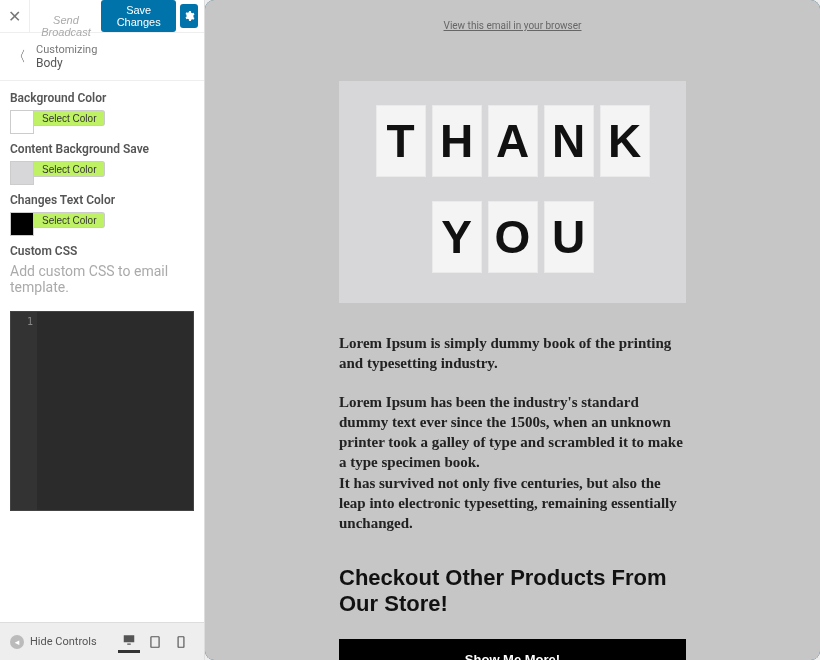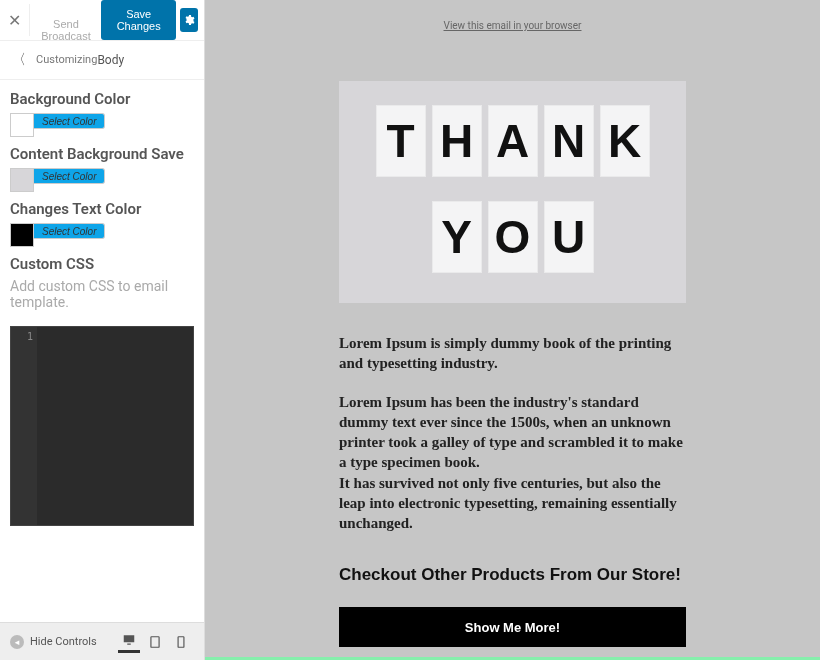--- a/index.html
+++ b/index.html
@@ -4,66 +4,66 @@
 <style>
   * { box-sizing: border-box; margin: 0; padding: 0; }
   html, body { width: 820px; height: 660px; font-family: -apple-system, BlinkMacSystemFont, "Segoe UI", Roboto, Arial, sans-serif; overflow: hidden; }
   body { display: flex; background: #eee; }
 
   
   .sidebar { width: 205px; height: 100%; background: #fff; border-right: 1px solid #ddd; display: flex; flex-direction: column; position: relative; }
 
   .top-actions { display: flex; align-items: center; border-bottom: 1px solid #eee; }
   .close-btn { width: 40px; height: 32px; display: flex; align-items: center; justify-content: center; color: #777; border-right: 1px solid #eee; cursor: pointer; font-size: 16px; }
-  .broadcast-btn { font-size: 11px; color: #aaa; background: transparent; border: none; padding: 14px 6px; height: 32px; cursor: pointer; }
-  .save-btn { height: 40px; font-size: 11px; color: #fff; background: #0073aa; border: none; border-radius: 3px; padding: 0 10px; margin: 0 4px 0 auto; cursor: pointer; }
+  .broadcast-btn { font-size: 11px; color: #aaa; background: transparent; border: none; padding: 14px 6px; height: 32px; cursor: pointer; font-style: italic; }
+  .save-btn { height: 32px; font-size: 11px; color: #fff; background: #0073aa; border: none; border-radius: 3px; padding: 0 10px; margin: 0 4px 0 auto; cursor: pointer; }
   .gear-btn { height: 24px; width: 24px; background: #0073aa; color: #fff; border: none; border-radius: 3px; display: flex; align-items: center; justify-content: center; margin-right: 6px; cursor: pointer; }
   .gear-btn svg { width: 12px; height: 12px; }
 
   .crumb { display: flex; align-items: center; padding: 10px 12px; border-bottom: 1px solid #eee; }
   .back-chevron { width: 24px; font-size: 14px; color: #555; cursor: pointer; }
-  .crumb-text { display: flex; flex-direction: row; }
+  .crumb-text { display: flex; flex-direction: column; }
   .crumb-label { font-size: 11px; color: #777; }
   .crumb-title { font-size: 12px; color: #555; font-weight: 400; }
 
   .panel-body { padding: 10px; flex: 1; overflow: hidden; }
-  .field-label { font-size: 15px; font-weight: 600; color: #555; margin: 8px 0 5px; }
+  .field-label { font-size: 12px; font-weight: 600; color: #555; margin: 8px 0 5px; }
   .field-label.first { margin-top: 0; }
   .hint { font-size: 14px; color: #aaa; margin-bottom: 16px; }
 
   .color-row { display: flex; align-items: stretch; height: 24px; margin-bottom: 6px; }
   .swatch { width: 24px; height: 24px; border: 1px solid #ccc; }
-  .sel-color { height: 16px; font-size: 10px; color: #333; background: #0ea5e9; border: 1px solid #ccc; border-left: none; padding: 0 8px; cursor: pointer; border-radius: 0 3px 3px 0; font-style: italic; }
+  .sel-color { height: 16px; font-size: 10px; color: #333; background: #bef264; border: 1px solid #ccc; border-left: none; padding: 0 8px; cursor: pointer; border-radius: 0 3px 3px 0; }
 
   .editor { width: 100%; height: 200px; background: #2b2b2b; border: 1px solid #444; display: flex; font-family: monospace; }
   .gutter { width: 26px; background: #333; color: #888; font-size: 10px; text-align: right; padding: 4px 4px 0 0; }
   .code-area { flex: 1; }
 
   .footer { height: 38px; border-top: 1px solid #ddd; background: #eee; display: flex; align-items: center; padding: 0 10px; color: #555; font-size: 11px; }
   .footer .spacer { flex: 1; }
   .dev-btn { width: 22px; height: 22px; display: flex; align-items: center; justify-content: center; margin: 0 2px; color: #555; cursor: pointer; }
   .dev-btn.active { border-bottom: 3px solid #333; }
   .dev-btn svg { width: 14px; height: 14px; }
   .collapse-icon { margin-right: 6px; width: 14px; height: 14px; border-radius: 50%; background: #bbb; color: #fff; display: flex; align-items: center; justify-content: center; font-size: 9px; }
 
   
-  .preview { flex: 1; height: 100%; background: #86efac; overflow: hidden; position: relative; }
+  .preview { flex: 1; height: 100%; background: #0c4a6e; overflow: hidden; position: relative; border-radius: 9px; }
   .preview-scroll { height: 100%; overflow-y: auto; }
   .email-head { background: #c6c6c6; text-align: center; padding: 14px 0 18px; }
   .view-browser { font-size: 10px; color: #666; text-decoration: underline; cursor: pointer; }
   .brand { font-size: 22px; font-weight: 700; color: #888; margin-top: 10px; }
 
   .content-bg { background: #c6c6c6; padding: 30px 134px 10px; }
   .ty-image { background: #d7d6d9; padding: 24px 10px 30px; display: flex; flex-direction: column; align-items: center; gap: 24px; }
   .ty-row { display: flex; gap: 6px; }
   .tile { width: 50px; height: 72px; background: #f4f4f5; display: flex; align-items: center; justify-content: center; font-family: "Arial Black", Arial, sans-serif; font-weight: 900; font-size: 46px; color: #111; border: 1px solid rgba(0,0,0,0.04); }
 
   .content-block { background: #c6c6c6; padding: 20px 134px 10px; }
   .content-block p { font-family: Georgia, serif; font-size: 15px; font-weight: 700; color: #222; margin-bottom: 18px; line-height: 1.35; }
-  .checkout-h { font-family: Arial, sans-serif; font-size: 17px; font-weight: 700; color: #111; margin: 32px 0 22px; }
+  .checkout-h { font-family: Arial, sans-serif; font-size: 22px; font-weight: 700; color: #111; margin: 32px 0 22px; }
 
   .cta-btn { width: 100%; height: 40px; background: #000; color: #fff; border: none; font-size: 13px; font-weight: 700; cursor: pointer; }
 </style>
 </head>
 <body>
 
 <div class="sidebar">
 
   <div class="top-actions">
     <div class="close-btn">

